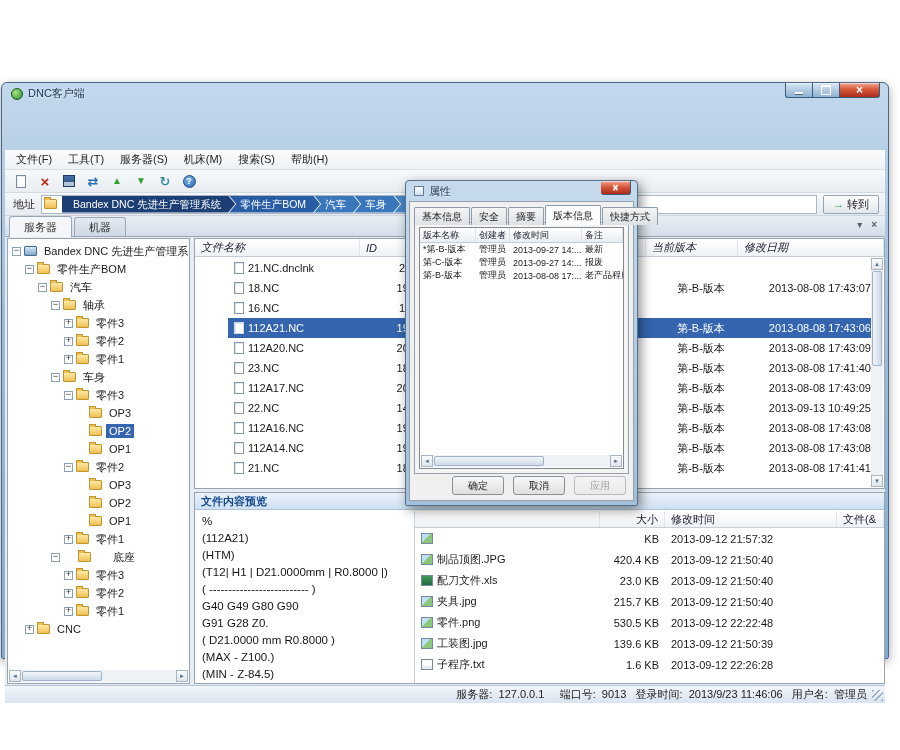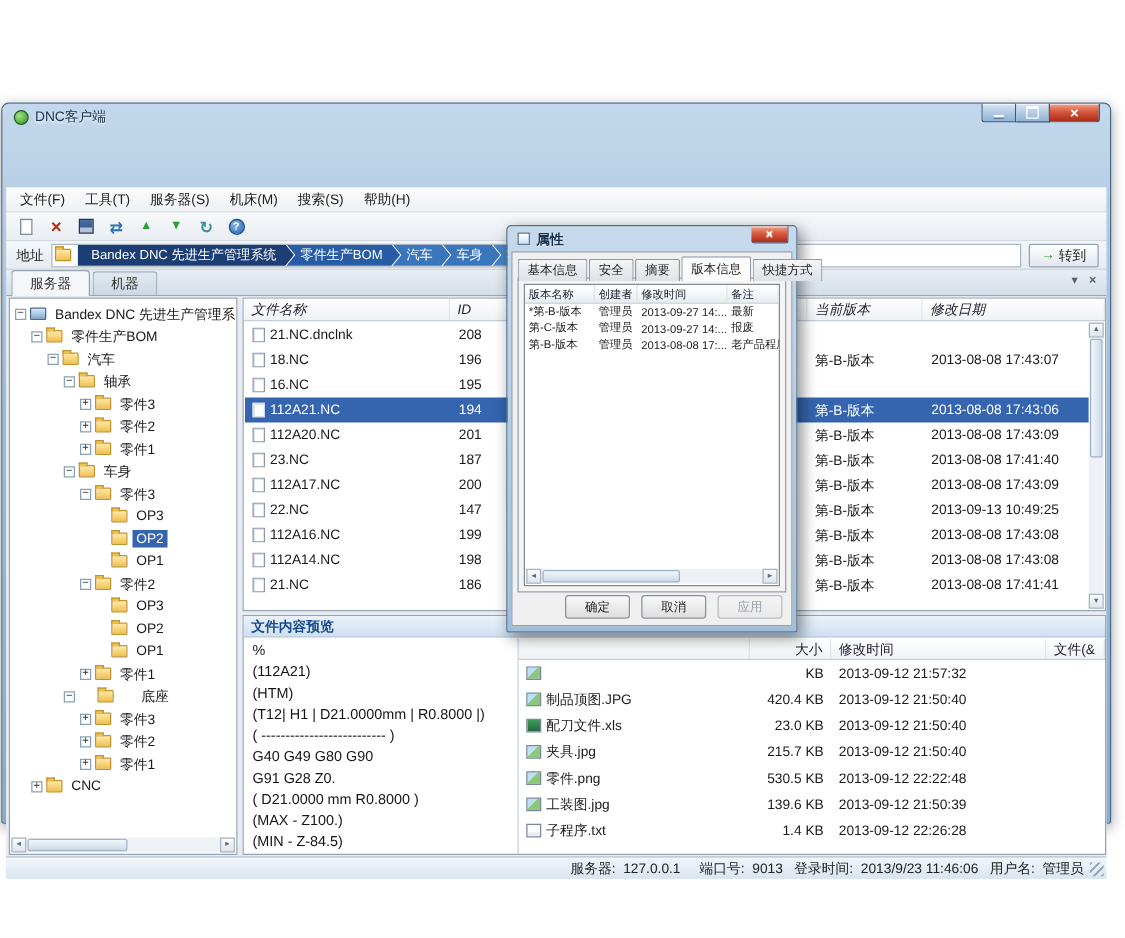--- a/index.html
+++ b/index.html
@@ -81,21 +81,21 @@
 .vsplit{position:absolute;left:185px;top:1px;width:4px;height:446px;}
 
 .file-list{position:absolute;left:189px;top:1px;width:691px;height:251px;background:#fff;border:1px solid #98a4b2;}
 .fl-head{display:flex;height:18px;background:linear-gradient(#ffffff,#eef2f6);border-bottom:1px solid #c5cdd6;font-size:11px;color:#223;font-style:italic;}
 .hc{border-right:1px solid #e2e6ea;display:flex;align-items:center;padding-left:6px;}
 .c-name{width:165px;}
 .c-id{width:55px;}
 .c-gap{width:231px;}
 .c-ver{width:92px;}
 .c-date{flex:1;}
-.fl-rows{position:absolute;left:1px;right:13px;top:19px;}
+.fl-rows{position:absolute;left:1px;right:13px;top:19px;padding-left:32px;}
 .fl-row{display:flex;height:20px;align-items:center;font-size:11px;color:#1a1a1a;}
 .fl-row .c-name{display:flex;align-items:center;gap:4px;padding-left:6px;overflow:hidden;white-space:nowrap;}
 .fl-row .c-id{padding-left:6px;}
 .fl-row .c-ver{padding-left:5px;white-space:nowrap;}
 .fl-row .c-date{padding-left:6px;white-space:nowrap;}
 .doc{width:10px;height:12px;background:#fff;border:1px solid #8a98a8;box-shadow:inset 1px 1px 0 #dde4ea;flex:none;}
 .fl-row.selected{background:#3465ae;color:#fff;}
 .fl-row.selected .doc{border-color:#cfd8e4;}
 .vscroll{position:absolute;top:19px;right:1px;bottom:1px;width:12px;background:#eef1f5;display:flex;flex-direction:column;align-items:center;}
 .vthumb{height:95px;width:10px;margin-top:1px;background:linear-gradient(90deg,#f2f6fa,#cddae8);border:1px solid #9fb2c8;border-radius:2px;flex:none;}
@@ -123,21 +123,21 @@
 .icon-text .aicon{background:#fdfdfd;box-shadow:inset 0 -3px 0 #e8ecf0;}
 
 .statusbar{height:18px;background:linear-gradient(#f2f6fb,#d9e4f0);border-top:1px solid #b5c3d2;display:flex;align-items:center;justify-content:flex-end;padding-right:18px;font-size:11px;color:#222;position:relative;}
 .status-text{white-space:pre;}
 .grip{position:absolute;right:2px;bottom:2px;width:11px;height:11px;background:repeating-linear-gradient(135deg,#9aabbe 0 1.5px,transparent 1.5px 4.5px);}
 
 
 .dialog{position:absolute;left:405px;top:180px;width:233px;height:326px;z-index:50;
   border:1px solid #54718f;border-radius:4px 4px 2px 2px;
   background:linear-gradient(#c6daec,#a2bfda);box-shadow:3px 4px 12px rgba(0,0,0,.45);padding:0 3px 3px;}
-.dlg-title{height:20px;display:flex;align-items:center;padding:0 2px;position:relative;font-size:11px;color:#16304e;text-shadow:0 1px 1px rgba(255,255,255,.8);font-weight:bold;}
+.dlg-title{height:20px;display:flex;align-items:center;padding:0 2px;position:relative;font-size:11px;color:#16304e;text-shadow:0 1px 1px rgba(255,255,255,.8);}
 .dlg-icon{width:10px;height:10px;background:linear-gradient(#fff,#cfe0f0);border:1px solid #667d96;margin:0 5px 0 3px;flex:none;}
 .dlg-title .wc.close{position:absolute;right:3px;top:0;width:30px;height:14px;border-radius:0 0 3px 3px;}
 .dlg-title .wc.close::after{font-size:10px;}
 .dlg-body{height:300px;background:#f0f0f0;border:1px solid #98a0ab;position:relative;}
 .dlg-tabs{position:absolute;left:4px;top:3px;display:flex;align-items:flex-end;z-index:2;}
 .dtab{padding:0 7px;font-size:10px;line-height:17px;height:18px;border:1px solid #8d9aa8;border-bottom:none;border-radius:2px 2px 0 0;background:linear-gradient(#f4f5f6,#dde1e6);margin-right:1px;color:#222;white-space:nowrap;}
 .dtab.active{background:#fcfcfc;height:20px;line-height:19px;}
 .dlg-page{position:absolute;left:4px;right:4px;top:20px;height:252px;border:1px solid #98a0ab;background:#f4f4f4;}
 .ver-list{position:absolute;left:4px;right:4px;top:4px;bottom:4px;background:#fff;border:1px solid #828a94;}
 .vl-head{display:flex;height:15px;background:linear-gradient(#fff,#e9edf1);border-bottom:1px solid #c5cdd6;font-size:9px;color:#223;}
@@ -568,21 +568,21 @@
                   </div>
                   <div class="a-size">139.6 KB</div>
                   <div class="a-time">2013-09-12 21:50:39</div>
                   <div class="a-file"></div>
                 </div>
                 <div class="at-row icon-text">
                   <div class="a-name">
                     <span class="aicon"></span>
                     <span>子程序.txt</span>
                   </div>
-                  <div class="a-size">1.4 KB</div>
+                  <div class="a-size">1.6 KB</div>
                   <div class="a-time">2013-09-12 22:26:28</div>
                   <div class="a-file"></div>
                 </div>
               </div>
           </div>
         </div>
 
       </div>
 
       <div class="statusbar">

